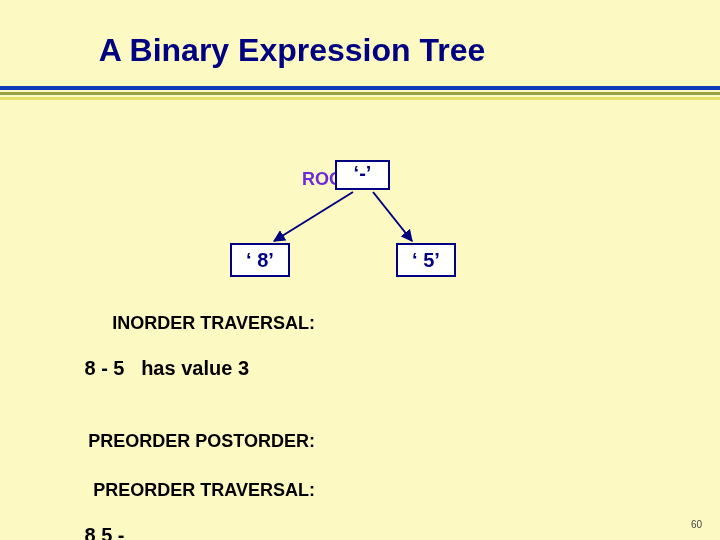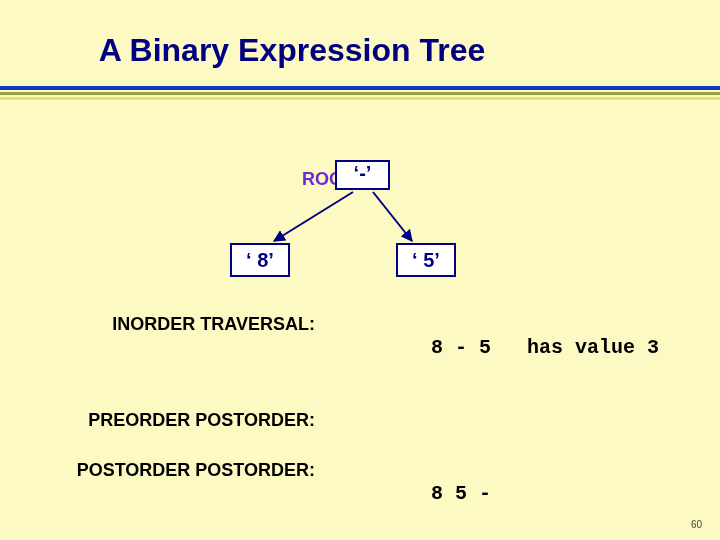--- a/index.html
+++ b/index.html
@@ -105,31 +105,32 @@
   .traversals {
     position: absolute;
     top: 313px;
     left: 40px;
     width: 640px;
   }
   .trow {
     display: flex;
     align-items: baseline;
     margin-bottom: 28px;
+    flex-direction: column;
   }
   .tlabel {
     width: 275px;
     text-align: right;
     padding-right: 20px;
     font-size: 18px;
     font-weight: bold;
     color: #000;
   }
   .tval {
-    font-family: Liberation Mono, monospace;
+    font-family: Liberation Sans, sans-serif;
     font-size: 20px;
     font-weight: bold;
     color: #000;
     white-space: pre;
   }
   .pagenum {
     position: absolute;
     bottom: 10px;
     right: 18px;
     font-size: 10px;
@@ -169,21 +170,21 @@
     <div class="trow">
       <div class="tlabel">INORDER TRAVERSAL:</div>
       <div class="tval">
         <span>8 - 5</span><span>   </span><span>has value 3</span>
       </div>
     </div>
     <div class="trow">
       <div class="tlabel">PREORDER POSTORDER:</div>
     </div>
     <div class="trow">
-      <div class="tlabel">POSTORDER POSTORDER:</div>
+      <div class="tlabel">PREORDER TRAVERSAL:</div>
       <div class="tval">
         <span>8 5 -</span>
       </div>
     </div>
   </div>
 
   <div class="pagenum">60</div>
 
 </div>
 

